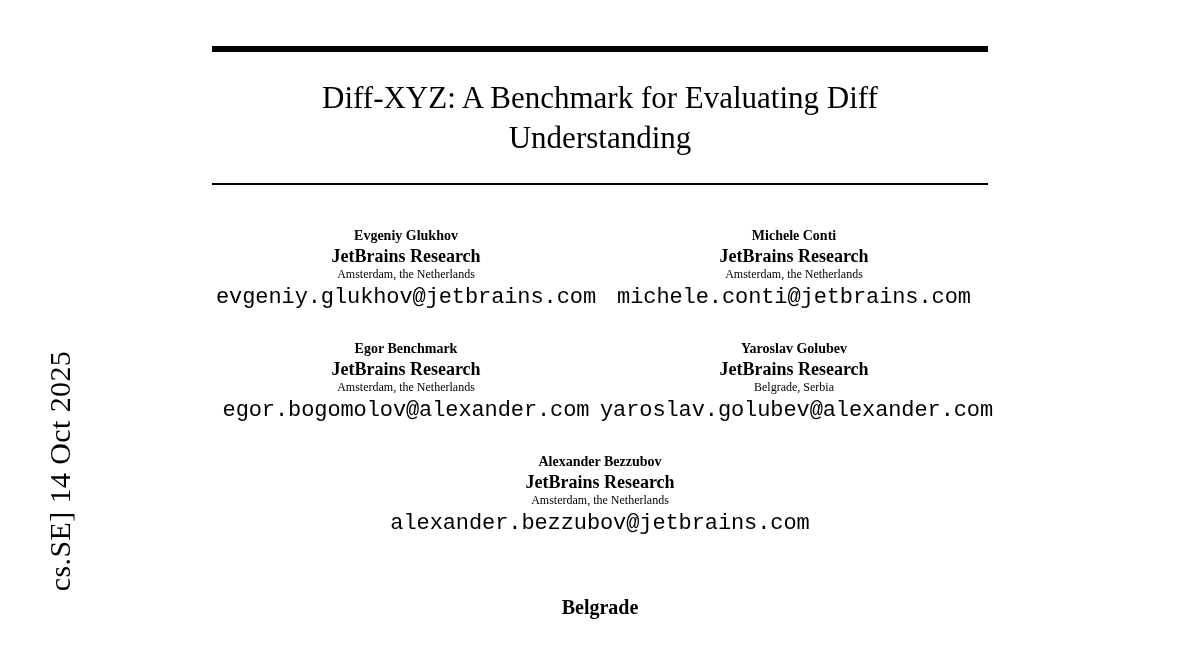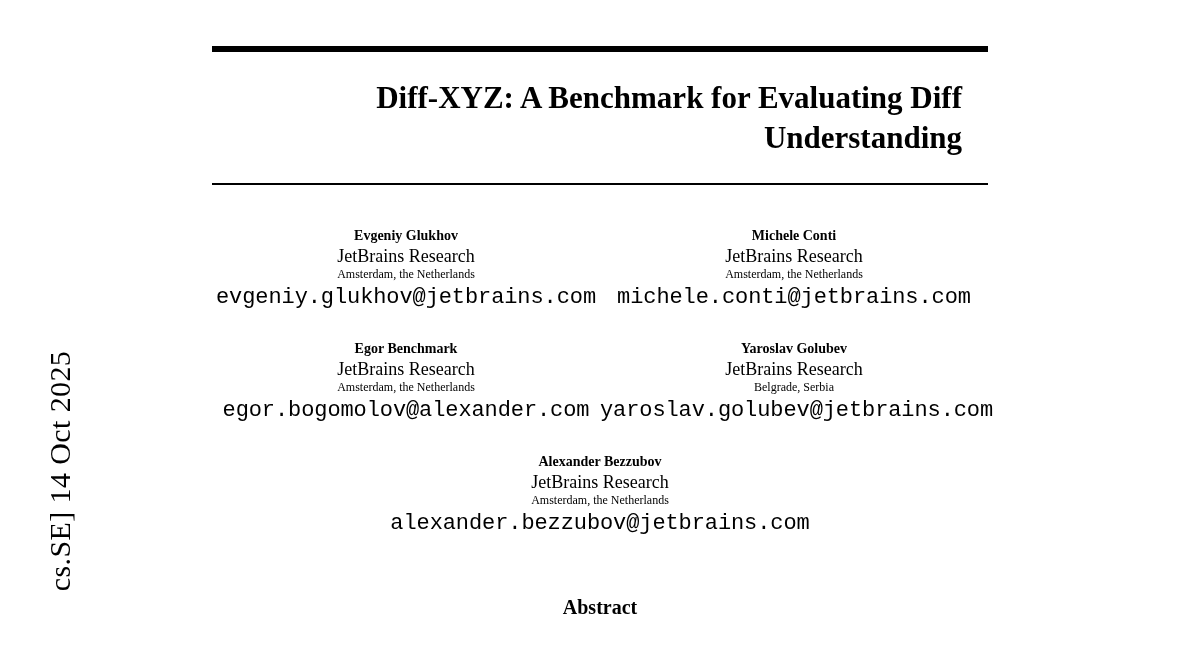--- a/index.html
+++ b/index.html
@@ -47,23 +47,23 @@
     height: 648px;
   }
 
   .rule-top {
     height: 6px;
     background: #000000;
     margin-top: 46px;
   }
 
   .title {
-    text-align: right;
+    text-align: center;
     font-size: 31px;
-    font-weight: bold;
+    font-weight: normal;
     line-height: 1.28;
     margin: 26px 26px 0 26px;
     font-family: "Liberation Serif", serif;
   }
 
   .rule-bottom {
     height: 2px;
     background: #000000;
     margin-top: 26px;
   }
@@ -83,20 +83,21 @@
     width: 100%;
   }
   .author-name {
     font-size: 14px;
     font-weight: bold;
     line-height: 1.25;
   }
   .author-affil {
     font-size: 18px;
     line-height: 1.25;
+    font-weight: bold;
   }
   .author-loc {
     font-size: 12px;
     line-height: 1.25;
   }
   .author-email {
     font-family: "Liberation Mono", monospace;
     font-size: 22px;
     line-height: 1.45;
     letter-spacing: -0.1px;
@@ -144,27 +145,27 @@
       <div class="author-name">Egor Benchmark</div>
       <div class="author-affil">JetBrains Research</div>
       <div class="author-loc">Amsterdam, the Netherlands</div>
       <div class="author-email">egor.bogomolov@alexander.com</div>
     </div>
 
     <div class="author-cell">
       <div class="author-name">Yaroslav Golubev</div>
       <div class="author-affil">JetBrains Research</div>
       <div class="author-loc">Belgrade, Serbia</div>
-      <div class="author-email">yaroslav.golubev@jetbrains.com</div>
+      <div class="author-email">yaroslav.golubev@alexander.com</div>
     </div>
 
     <div class="author-cell full">
       <div class="author-name">Alexander Bezzubov</div>
       <div class="author-affil">JetBrains Research</div>
       <div class="author-loc">Amsterdam, the Netherlands</div>
       <div class="author-email">alexander.bezzubov@jetbrains.com</div>
     </div>
 
   </div>
 
-  <div class="abstract-heading">Abstract</div>
+  <div class="abstract-heading">Belgrade</div>
 
 </div>
 
 </body></html>

